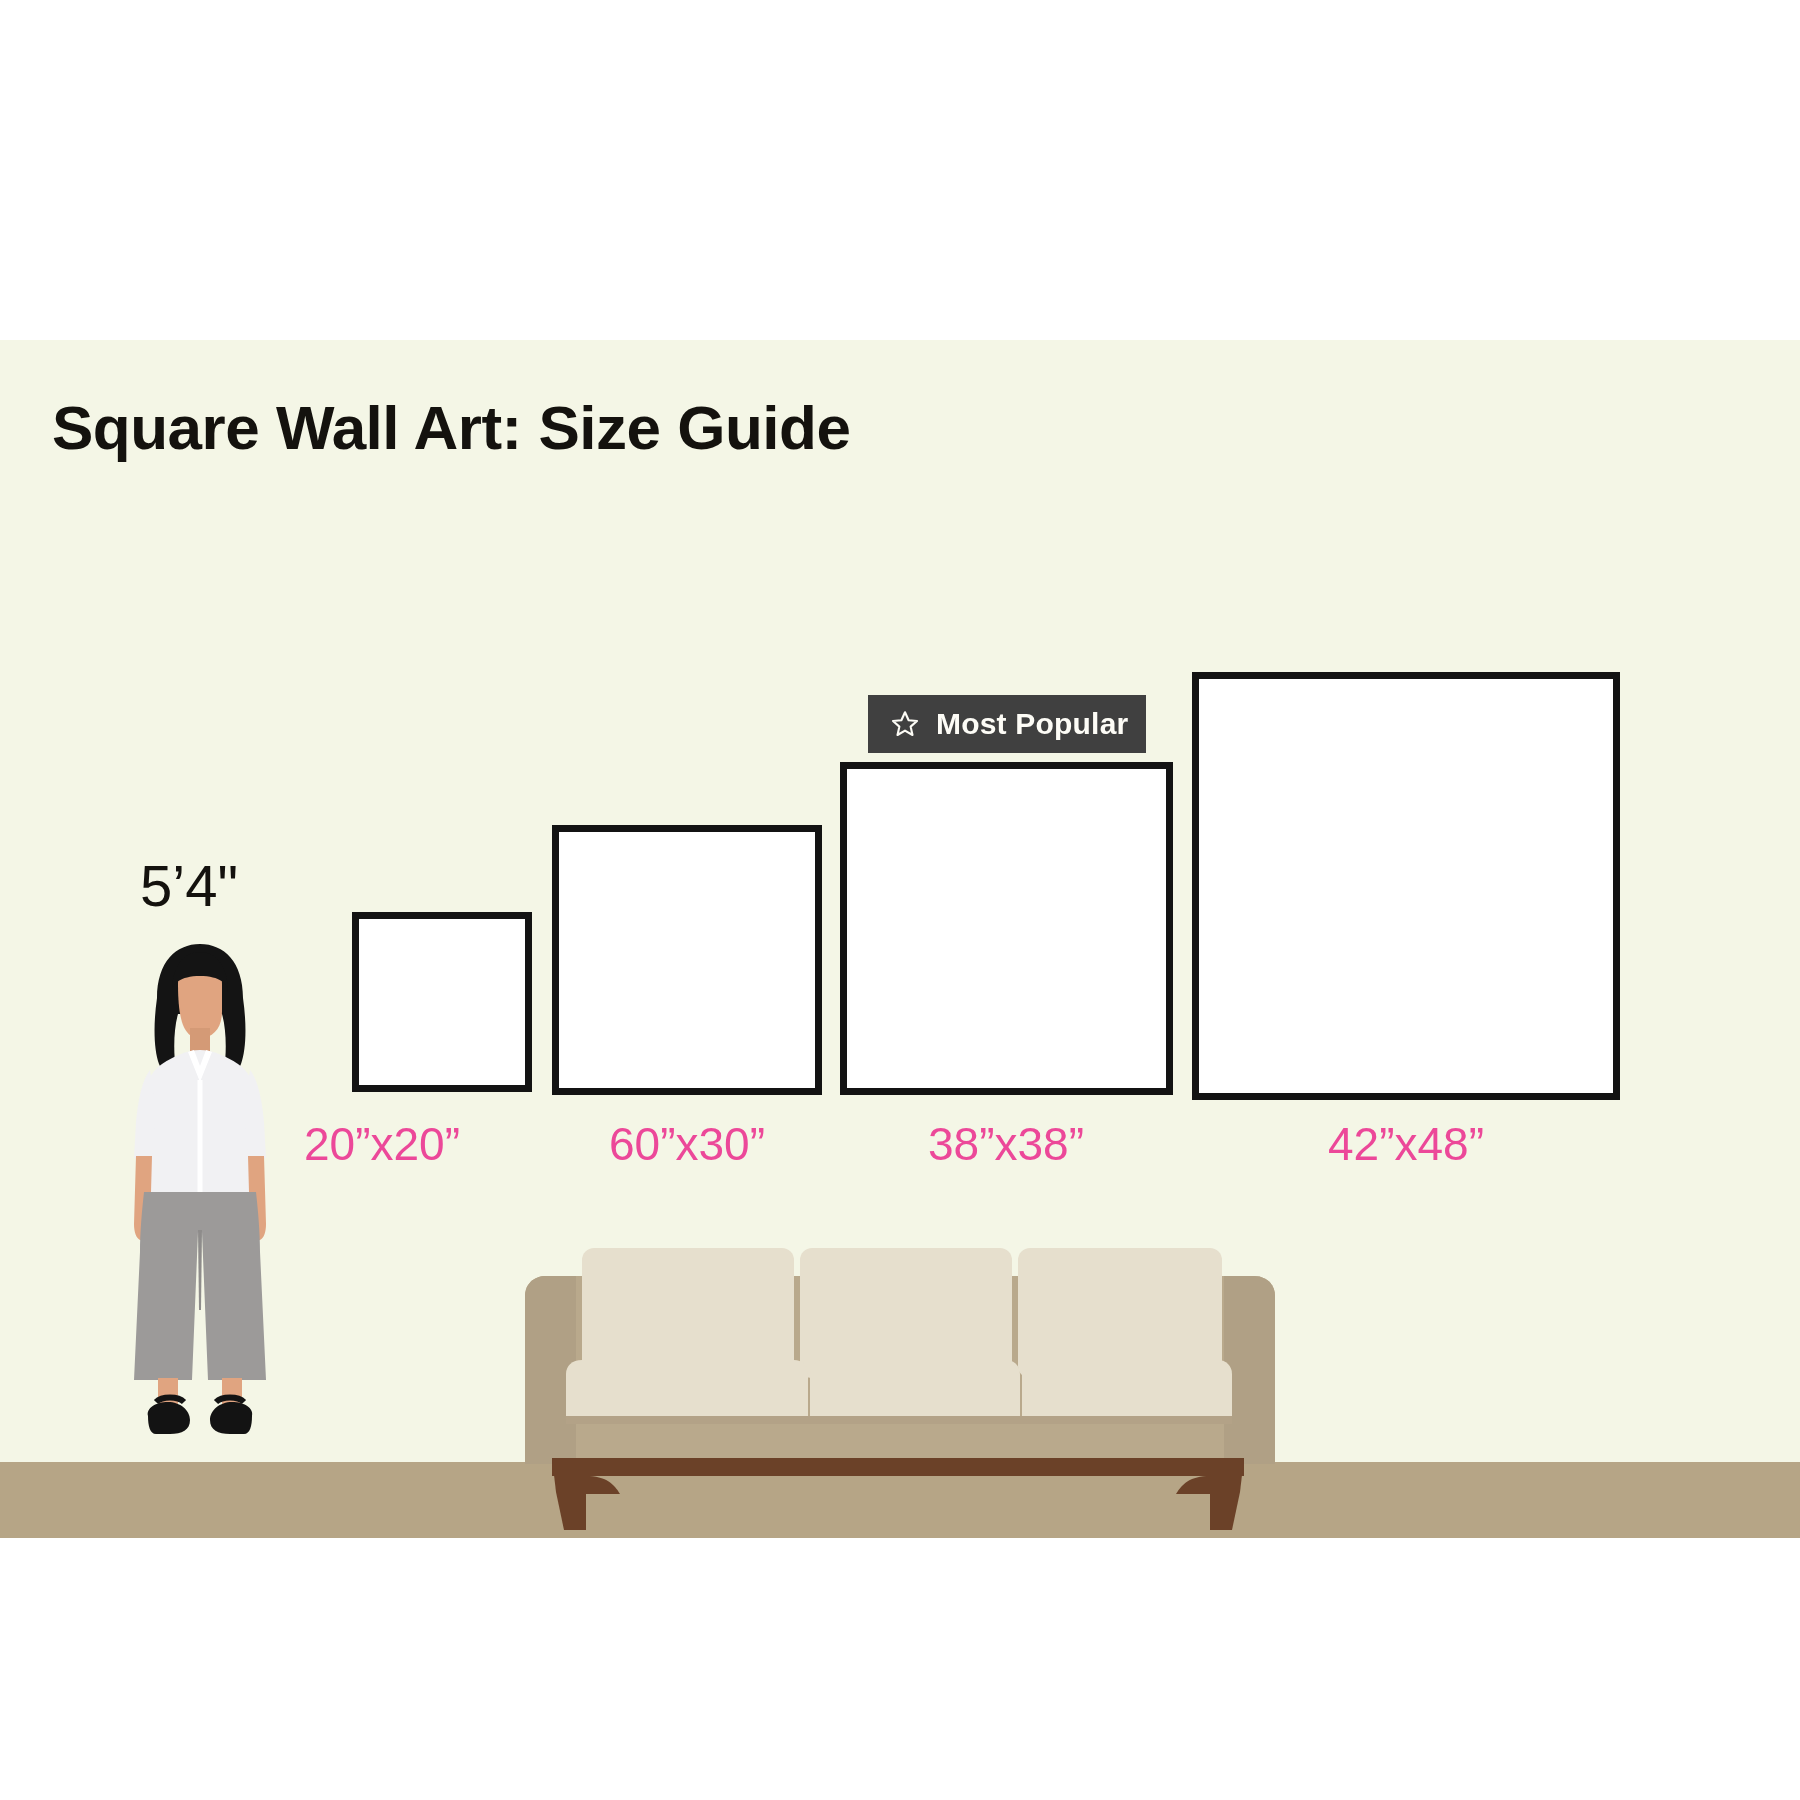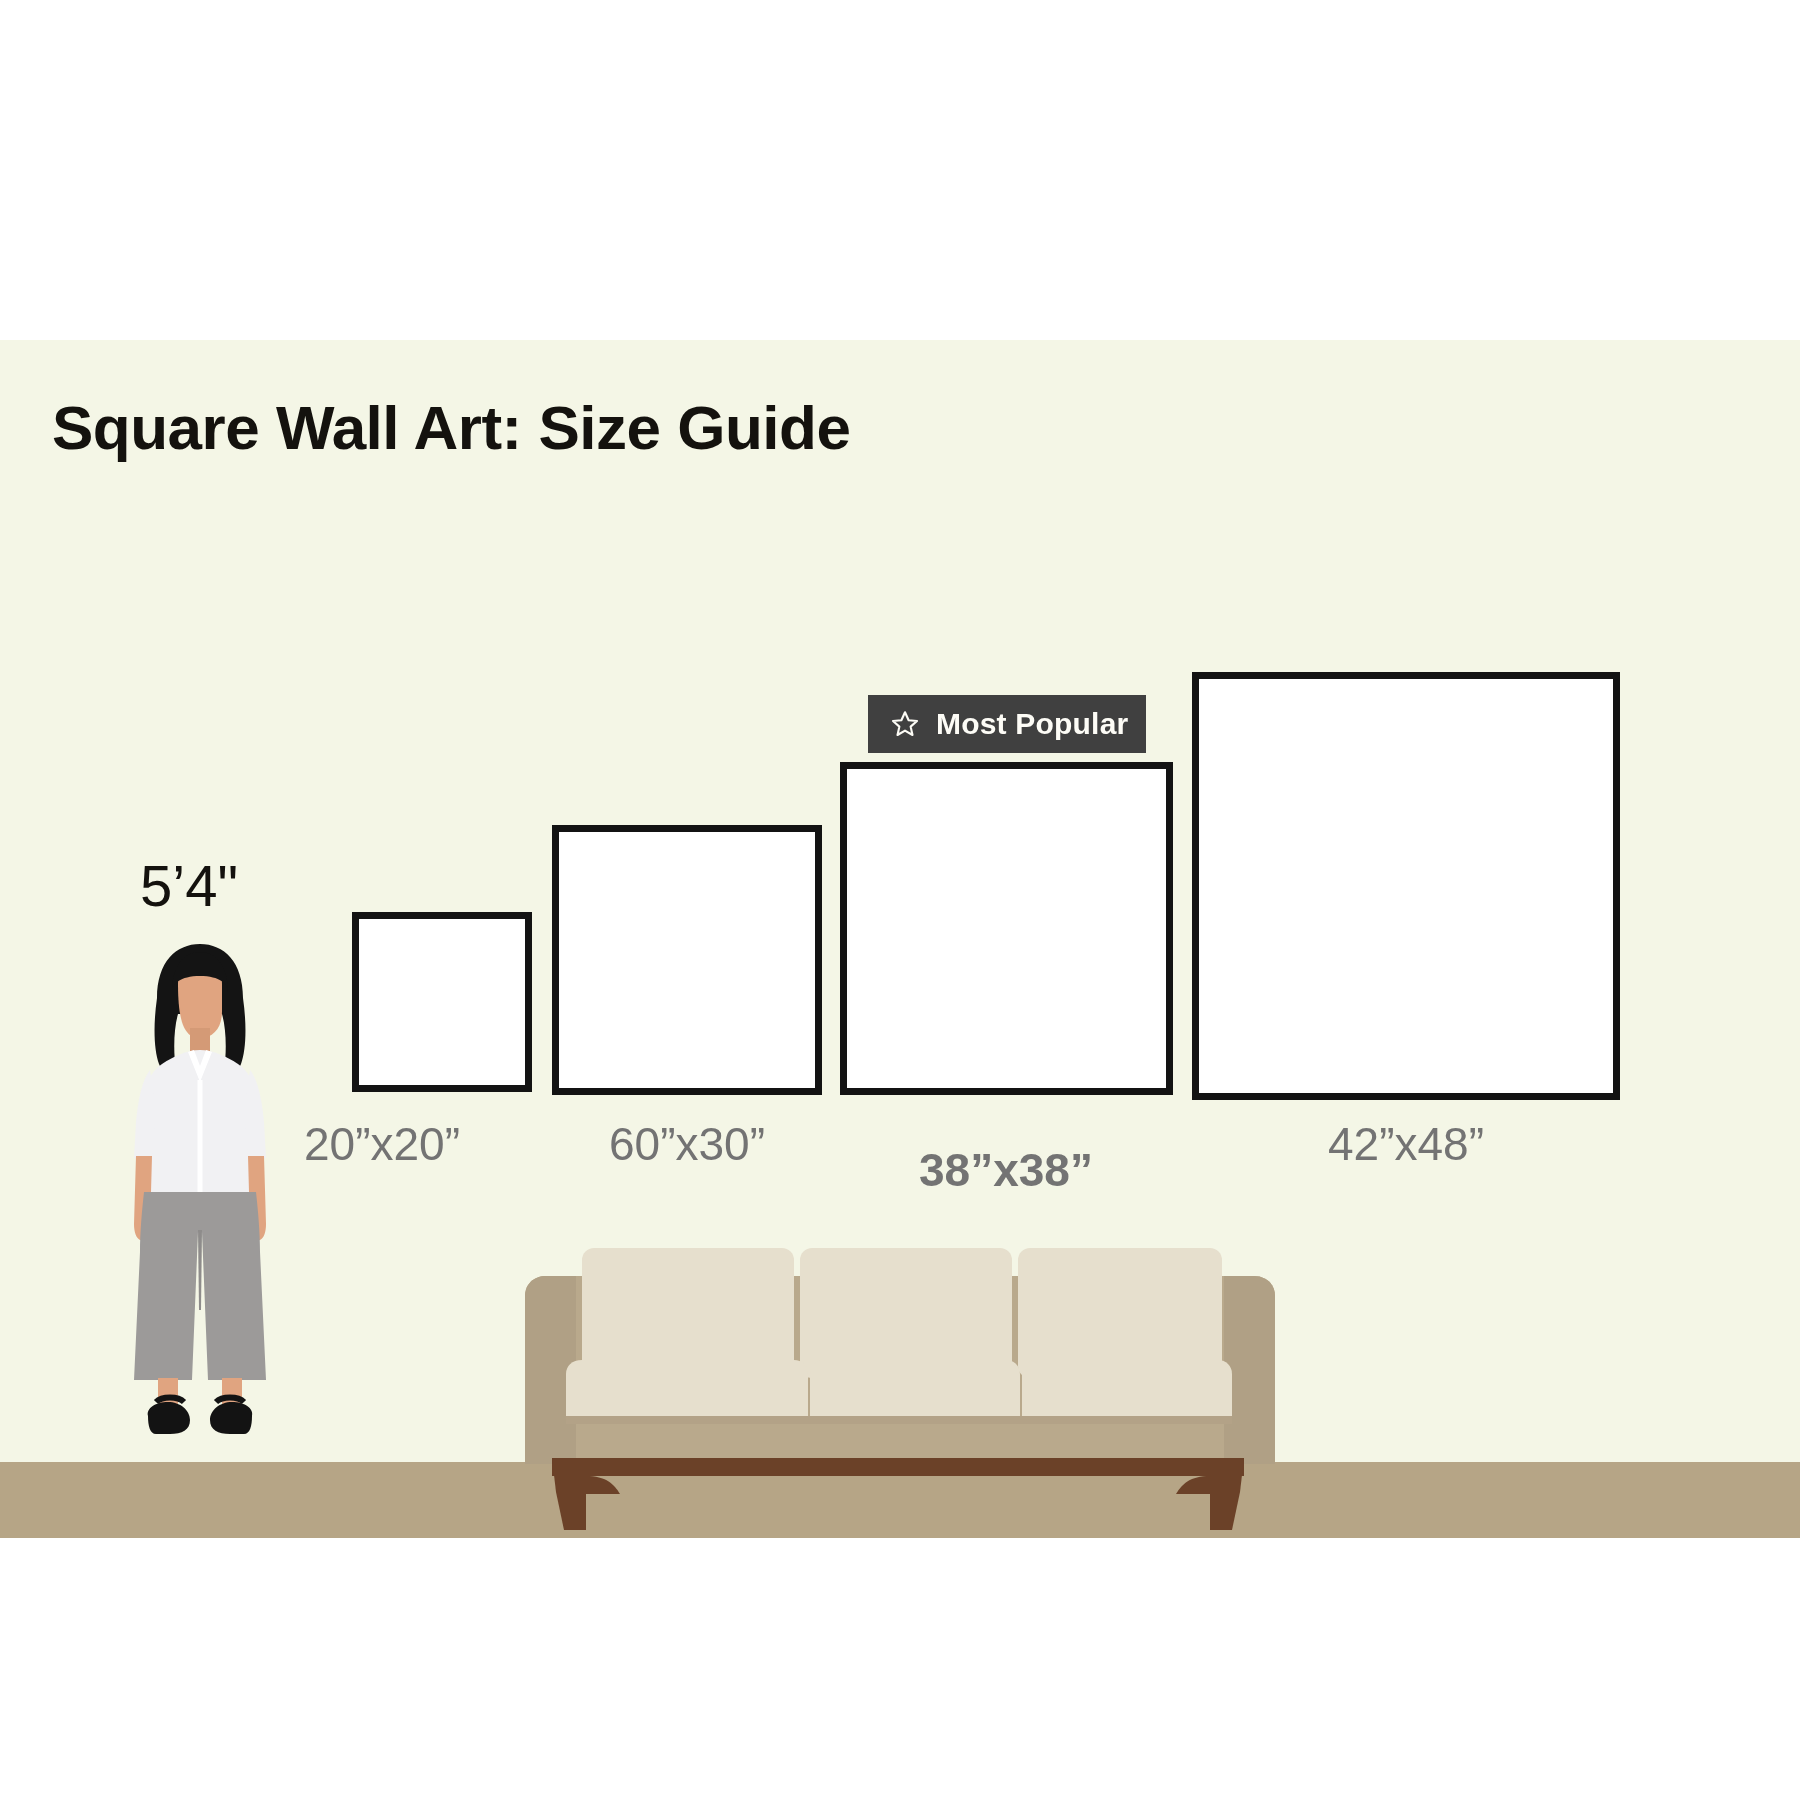--- a/index.html
+++ b/index.html
@@ -66,21 +66,21 @@
   .frame {
     position: absolute;
     background: #ffffff;
     border: 7px solid #131313;
     box-sizing: border-box;
   }
   .frame-label {
     position: absolute;
     font-size: 46px;
     font-weight: 400;
-    color: #737373;
+    color: #ec4899;
     white-space: nowrap;
     text-align: center;
     transform: translateX(-50%);
   }
 
   
   .badge {
     position: absolute;
     left: 868px;
     top: 655px;
@@ -186,18 +186,18 @@
     <span class="badge-text">Most Popular</span>
   </div>
 
   <div class="frame" style="left:352px; top:872px; width:180px; height:180px;"></div>
   <div class="frame-label" style="left:382px; top:1077px;">20”x20”</div>
 
   <div class="frame" style="left:552px; top:785px; width:270px; height:270px;"></div>
   <div class="frame-label" style="left:687px; top:1077px;">60”x30”</div>
 
   <div class="frame" style="left:840px; top:722px; width:333px; height:333px;"></div>
-  <div class="frame-label" style="left:1006px; top:1103px;font-weight:bold;">38”x38”</div>
+  <div class="frame-label" style="left:1006px; top:1077px;">38”x38”</div>
 
   <div class="frame" style="left:1192px; top:632px; width:428px; height:428px;"></div>
   <div class="frame-label" style="left:1406px; top:1077px;">42”x48”</div>
 
 </div>
 
 </body></html>

